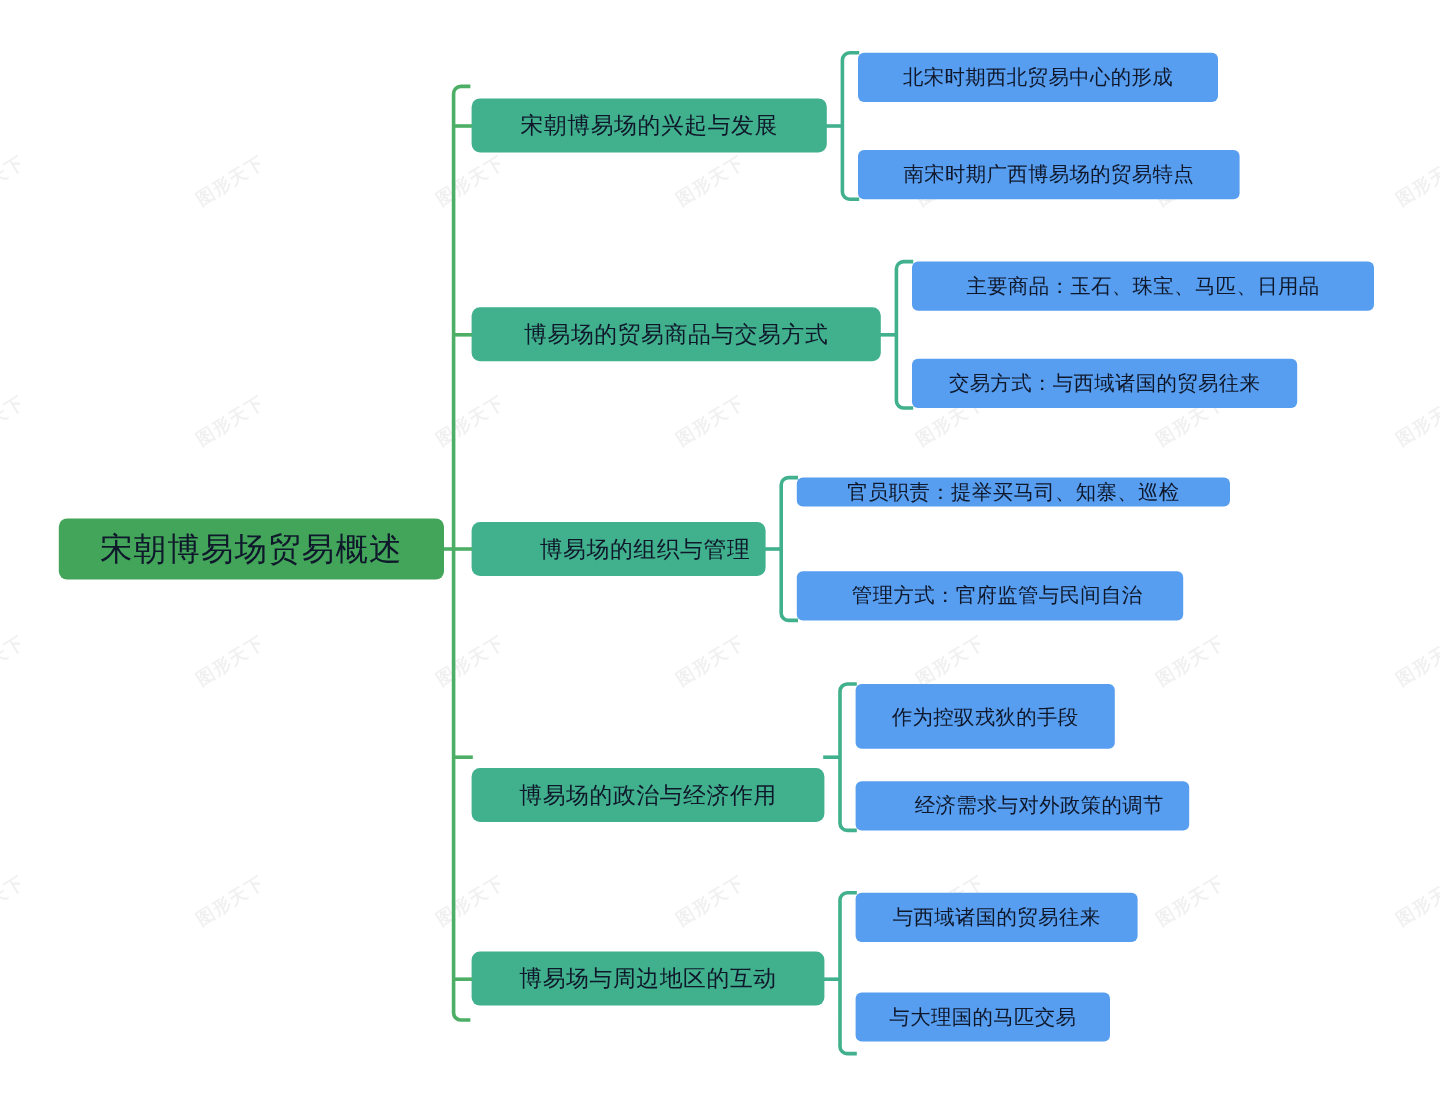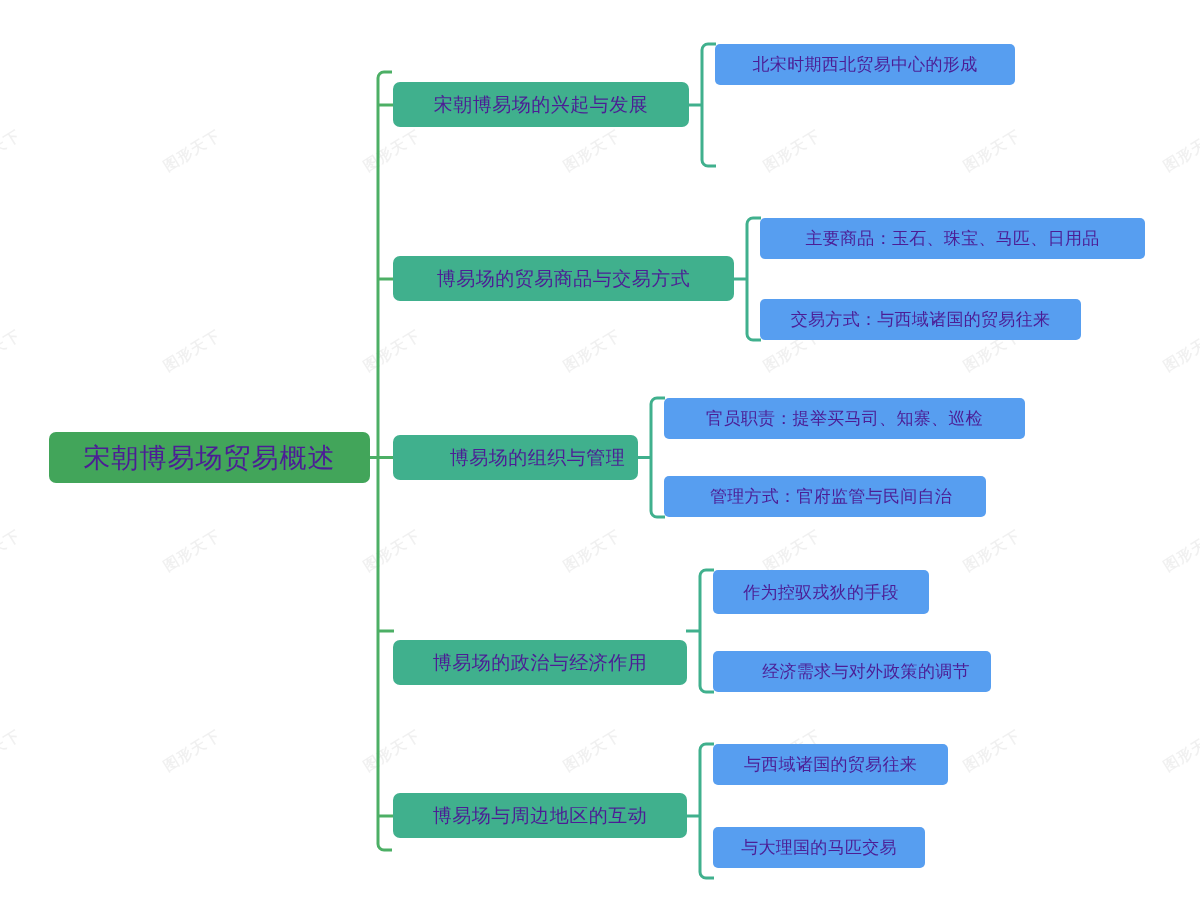--- a/index.html
+++ b/index.html
@@ -48,21 +48,21 @@
     position: absolute;
     inset: 0;
     z-index: 2;
   }
   .node {
     position: absolute;
     box-sizing: border-box;
     display: flex;
     align-items: center;
     justify-content: center;
-    color: #4c1d95;
+    color: #0f172a;
     white-space: nowrap;
     user-select: none;
   }
   .node-root {
     background: #42a55a;
     border-radius: 7px;
     font-size: 27px;
     letter-spacing: 1px;
   }
   .node-l2 {
@@ -141,31 +141,32 @@
     <path d="M686,816 H700" stroke="#40b08d" stroke-width="3" fill="none"></path>
     <path d="M714,744 H706 a6,6 0 0 0 -6,6 V872 a6,6 0 0 0 6,6 H714" stroke="#40b08d" stroke-width="3" fill="none"></path>
   </svg>
 
   <div id="nodes">
 
     <div class="node node-root" style="left:49px; top:432px; width:321px; height:51px;">宋朝博易场贸易概述</div>
 
     <div class="node node-l2" style="left:393px; top:82px; width:296px; height:45px;">宋朝博易场的兴起与发展</div>
     <div class="node node-l3" style="left:715px; top:44px; width:300px; height:41px;">北宋时期西北贸易中心的形成</div>
+    <div class="node node-l3" style="left:715px; top:125px; width:318px; height:41px;">南宋时期广西博易场的贸易特点</div>
 
     <div class="node node-l2" style="left:393px; top:256px; width:341px; height:45px;">博易场的贸易商品与交易方式</div>
     <div class="node node-l3" style="left:760px; top:218px; width:385px; height:41px;">主要商品：玉石、珠宝、马匹、日用品</div>
     <div class="node node-l3" style="left:760px; top:299px; width:321px; height:41px;">交易方式：与西域诸国的贸易往来</div>
 
     <div class="node node-l2" style="left:393px; top:435px; width:245px; height:45px;padding-left:44px;">博易场的组织与管理</div>
-    <div class="node node-l3" style="left:664px; top:398px; width:361px; height:41px;">官员职责：提举买马司、知寨、巡检</div>
+    <div class="node node-l3" style="left:664px; top:398px; width:361px; height:24px;">官员职责：提举买马司、知寨、巡检</div>
     <div class="node node-l3" style="left:664px; top:476px; width:322px; height:41px;padding-left:12px;">管理方式：官府监管与民间自治</div>
 
     <div class="node node-l2" style="left:393px; top:608px; width:294px; height:45px;margin-top:32px;">博易场的政治与经济作用</div>
-    <div class="node node-l3" style="left:713px; top:570px; width:216px; height:44px;">作为控驭戎狄的手段</div>
+    <div class="node node-l3" style="left:713px; top:570px; width:216px; height:54px;">作为控驭戎狄的手段</div>
     <div class="node node-l3" style="left:713px; top:651px; width:278px; height:41px;padding-left:28px;">经济需求与对外政策的调节</div>
 
     <div class="node node-l3" style="left:713px; top:744px; width:235px; height:41px;">与西域诸国的贸易往来</div>
     <div class="node node-l2" style="left:393px; top:793px; width:294px; height:45px;">博易场与周边地区的互动</div>
     <div class="node node-l3" style="left:713px; top:827px; width:212px; height:41px;">与大理国的马匹交易</div>
 
   </div>
 </div>
 
 </body></html>

